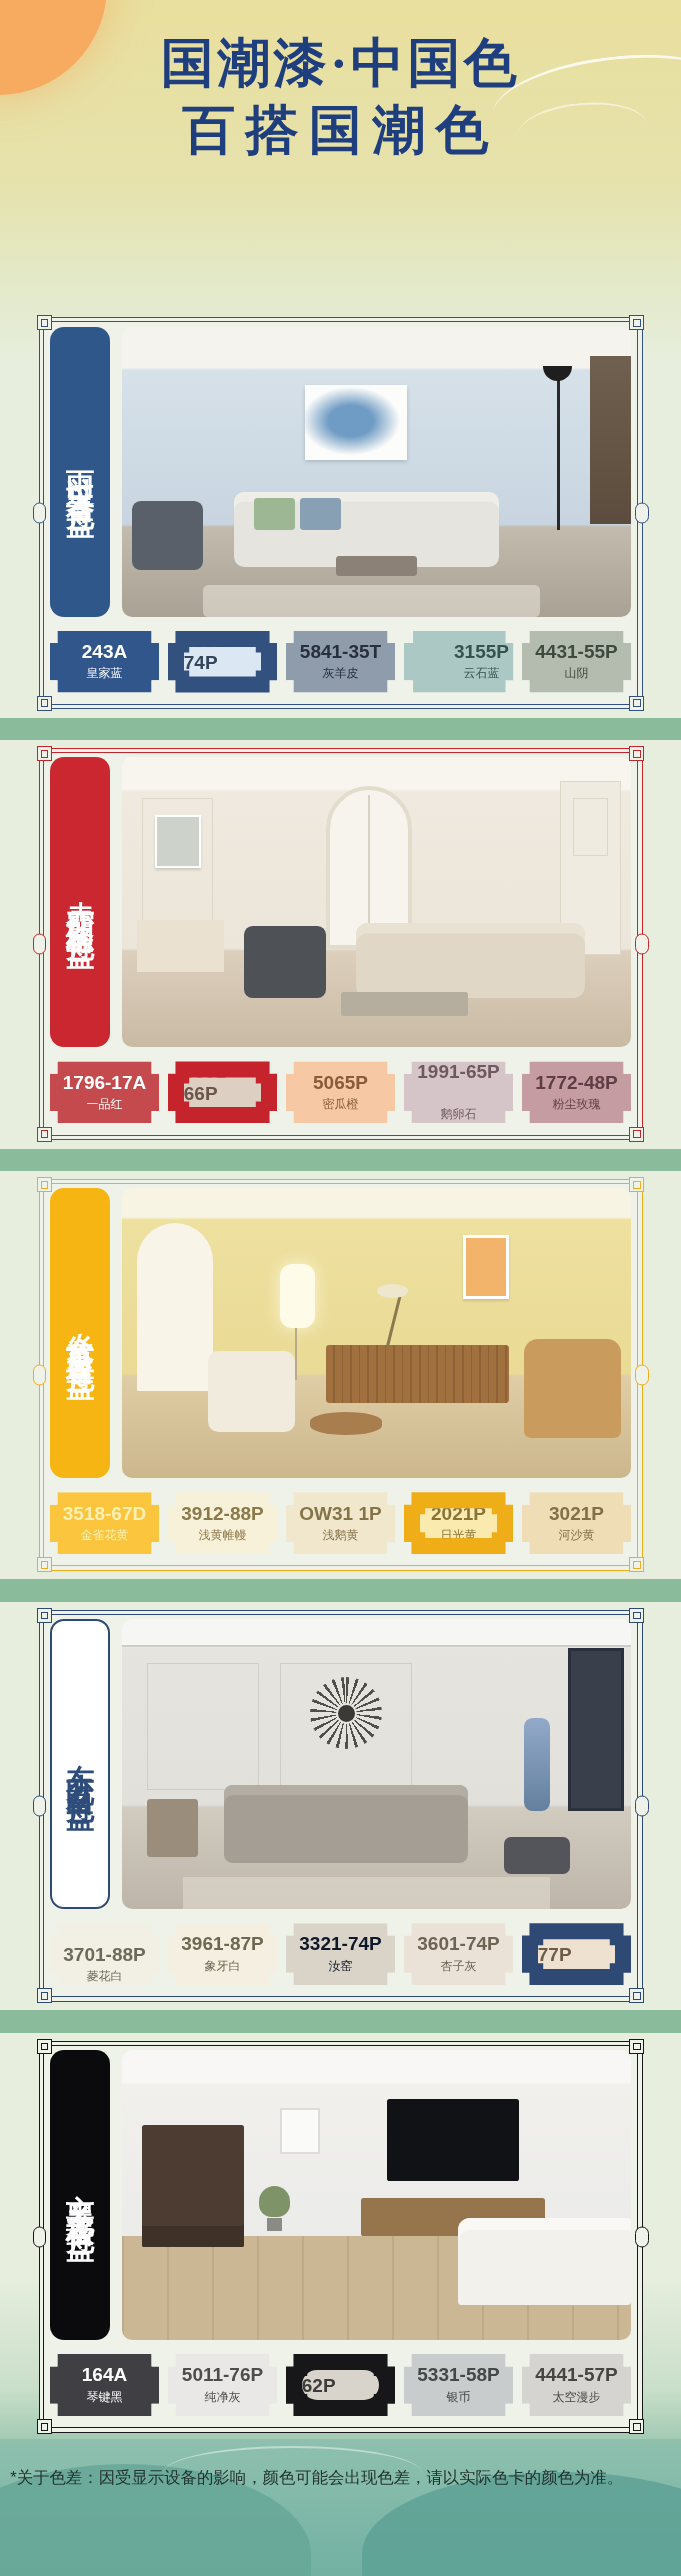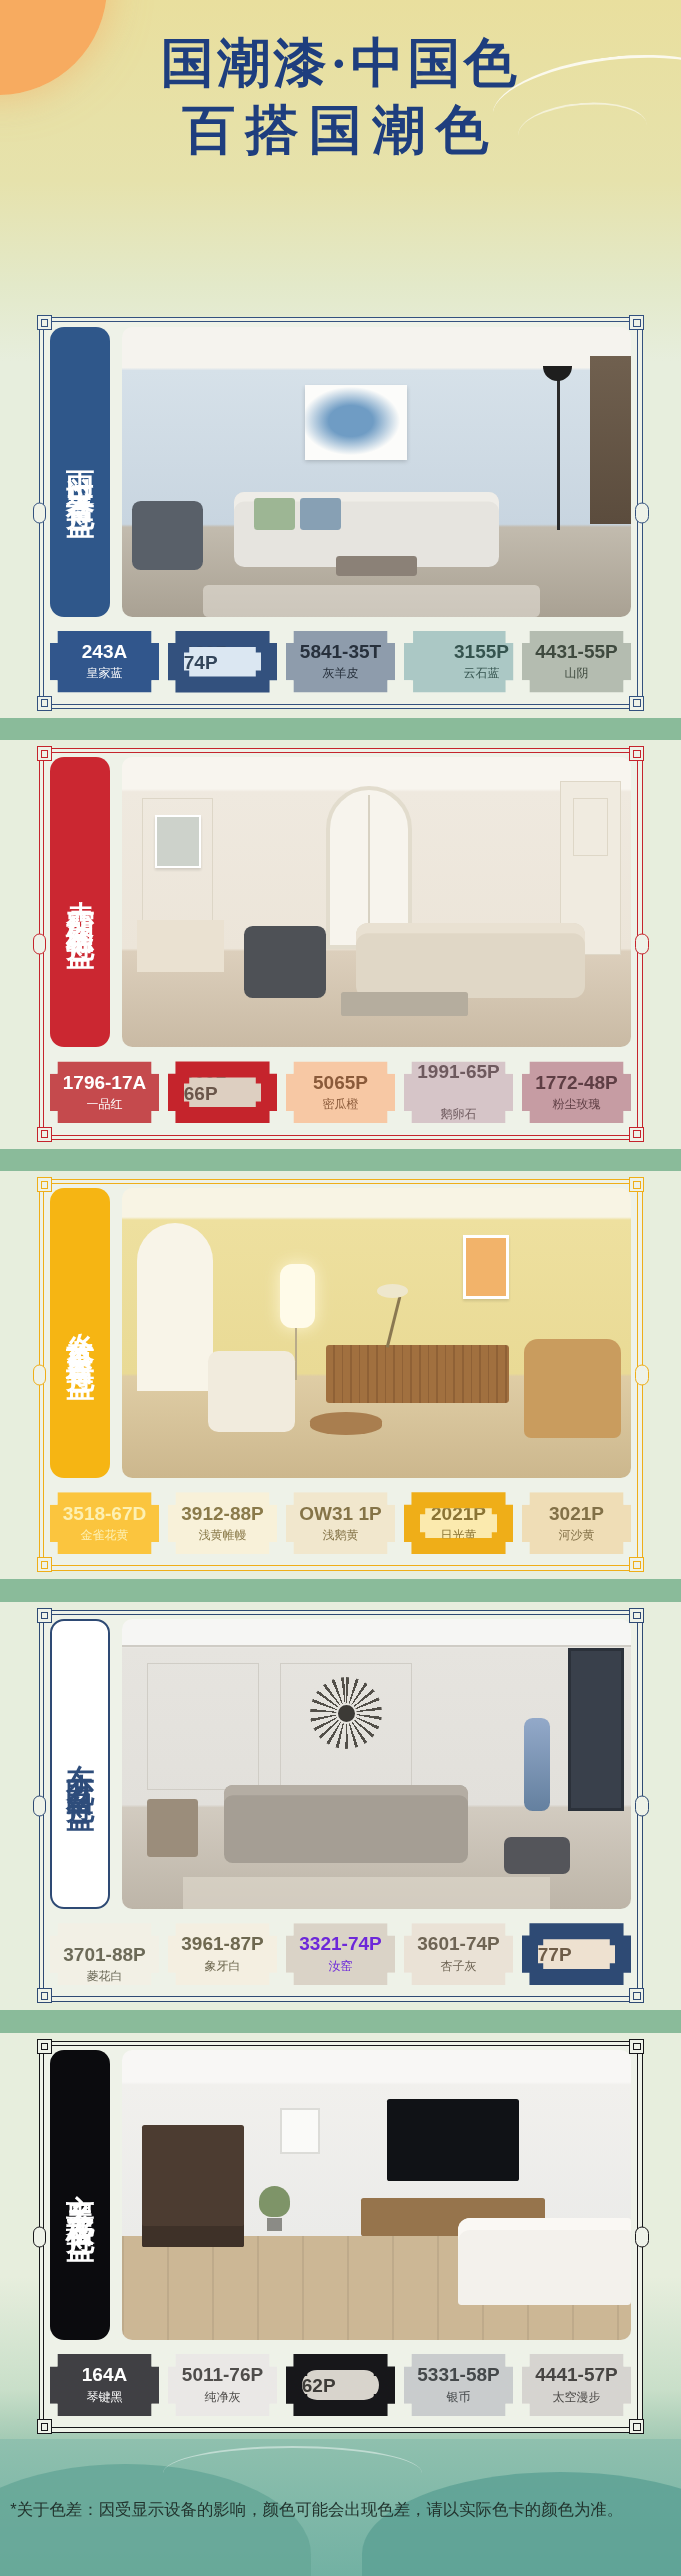--- a/index.html
+++ b/index.html
@@ -100,21 +100,21 @@
   .s5plant{left:27%;top:47%;width:31px;height:31px;background:#7e9468;border-radius:50% 50% 40% 40%;}
   .s5pot{left:28.5%;top:58%;width:15.5px;height:13px;background:#8b8b86;}
   .s5sofa{right:0;top:58%;width:34%;height:30%;background:#f3f1ec;border-radius:12px 3.4px 3.4px 3.4px;box-shadow:inset 0 12px 0 #faf8f4;}
   
   .footer{position:absolute;left:0;right:0;bottom:0;height:137px;overflow:hidden;
     background:linear-gradient(#8fc0ae,#72b1a3);}
   .hill{position:absolute;border-radius:50% 50% 0 0;}
   .hill.h1{left:-60px;bottom:-69px;width:371px;height:181px;background:#66a798;opacity:.85;}
   .hill.h2{right:-78px;bottom:-60px;width:397px;height:164px;background:#5ba093;opacity:.8;}
   .wave{position:absolute;left:24%;bottom:76px;width:259px;height:52px;border-radius:50%;border-top:2.6px solid rgba(255,255,255,.45);}
-  .note{position:absolute;top:28px;left:10.3px;font-size:16.4px;color:#22342e;z-index:2;margin-top:32px;}
+  .note{position:absolute;top:28px;left:10.3px;font-size:16.4px;color:#22342e;z-index:2;}
 </style>
 </head>
 <body>
 
 <div class="poster">
 
   <div class="header">
     <div class="sun"></div>
     <div class="cloud c1"></div>
     <div class="cloud c2"></div>
@@ -371,21 +371,21 @@
       <div class="swatch">
           <div class="ring">
             <div class="plq" style="background: rgb(244, 239, 225); color: rgb(110, 104, 80);">
               <div class="code">3961-87P</div>
               <div class="cname">象牙白</div>
             </div>
           </div>
         </div>
       <div class="swatch">
           <div class="ring">
-            <div class="plq" style="background: rgb(218, 211, 199); color: #6d28d9;">
+            <div class="plq" style="background: rgb(218, 211, 199); color: #0f172a;">
               <div class="code">3321-74P</div>
               <div class="cname">汝窑</div>
             </div>
           </div>
         </div>
       <div class="swatch">
           <div class="ring">
             <div class="plq" style="background: rgb(234, 226, 214); color: rgb(110, 100, 84);">
               <div class="code">3601-74P</div>
               <div class="cname">杏子灰</div>

